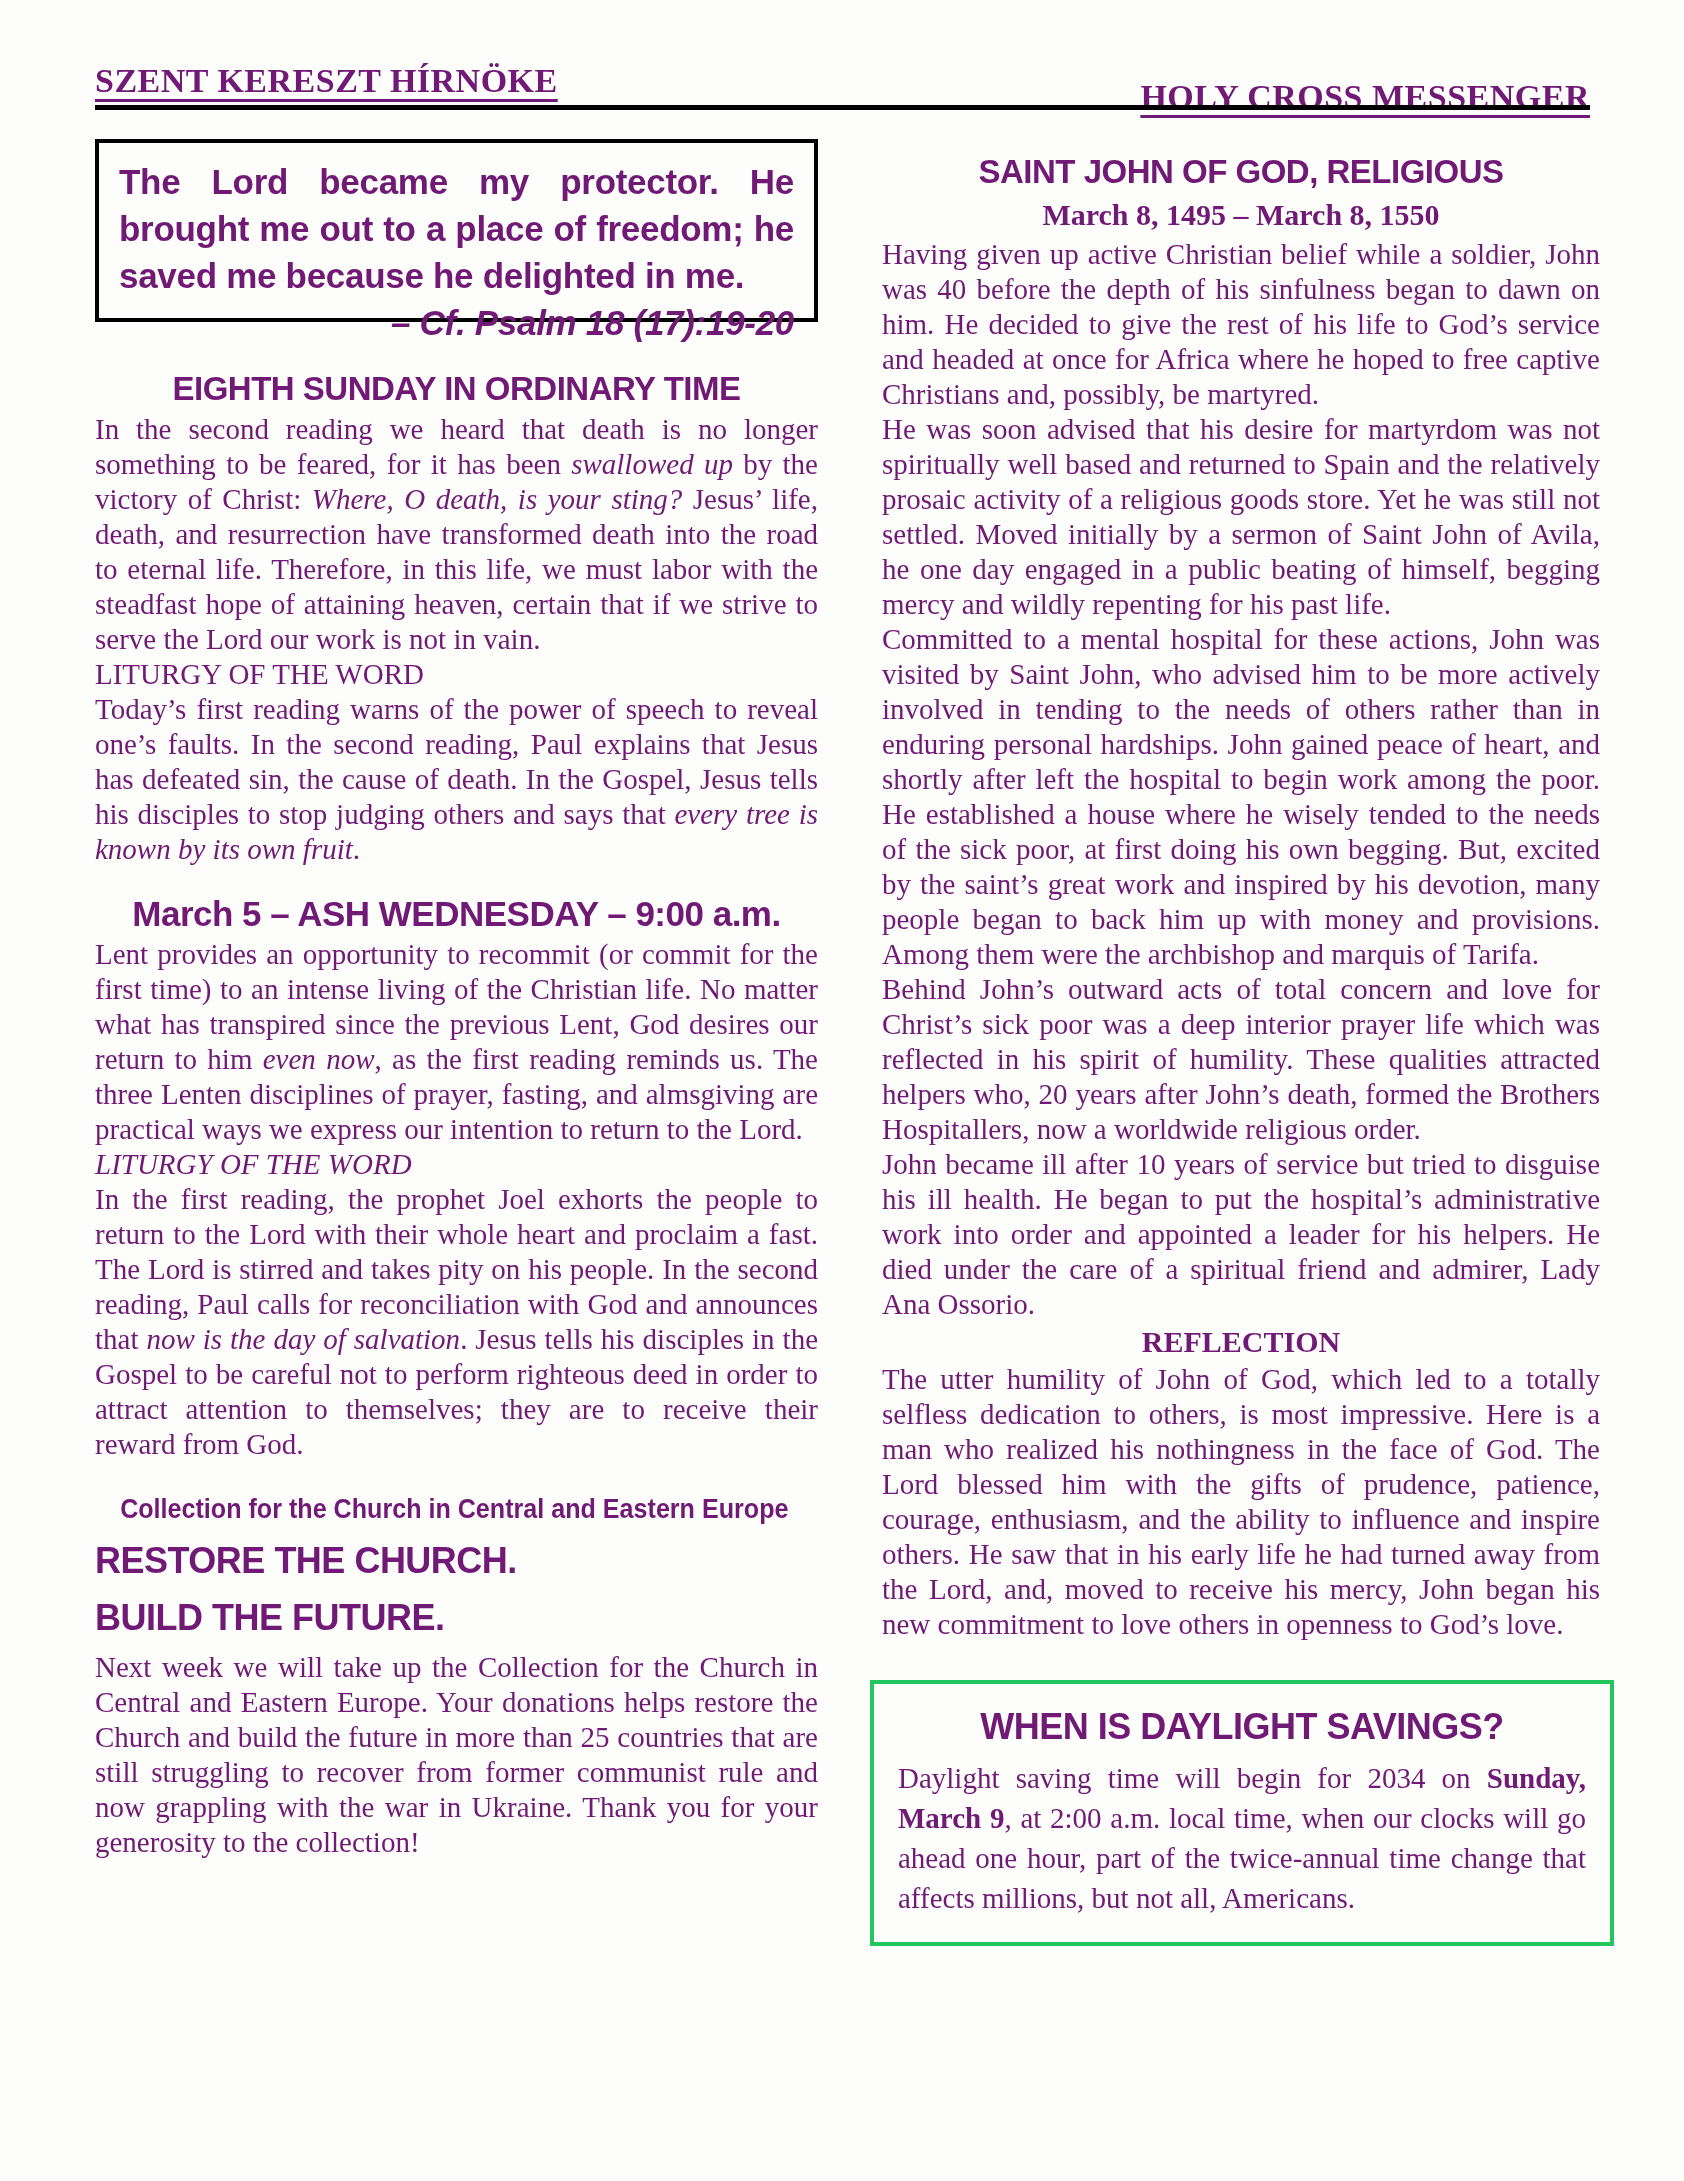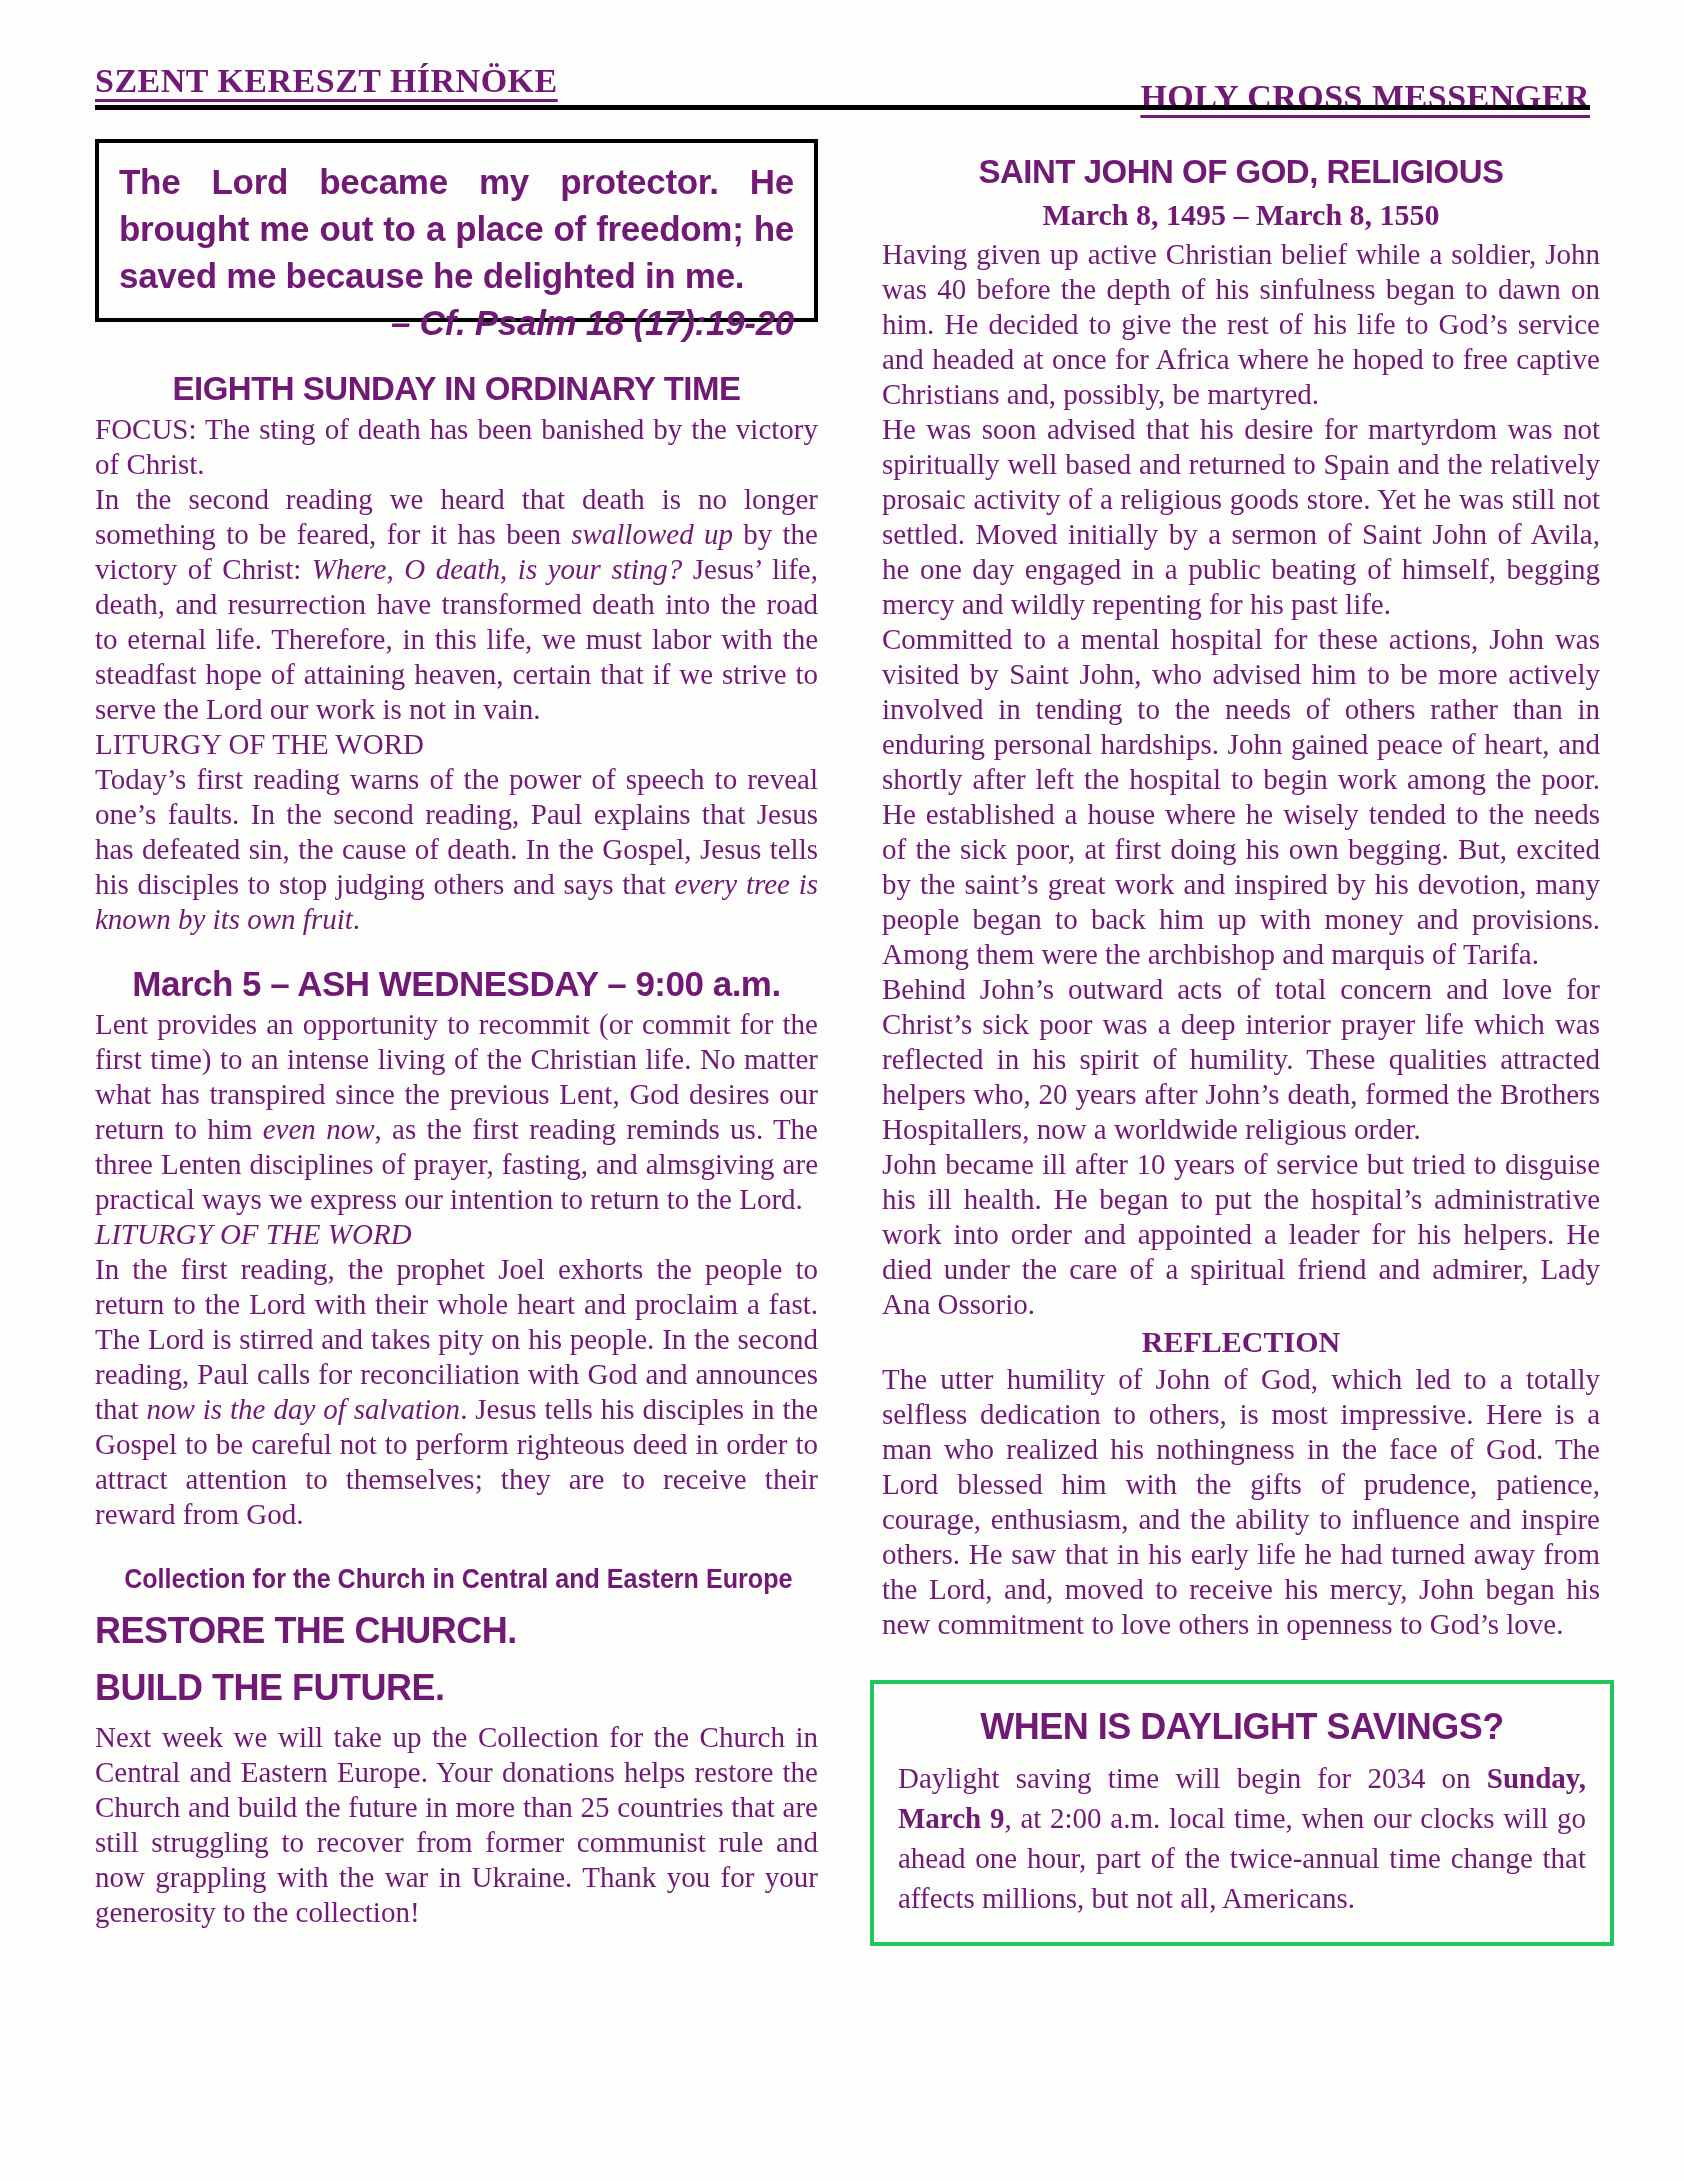--- a/index.html
+++ b/index.html
@@ -69,21 +69,21 @@
   .quote-attr { float: right; font-style: italic; }
 
   
   .h-sunday { margin-top: 46px; }
   .h-ash    { margin-top: 26px; font-size: 35px; }
   .sec-body { margin-top: 2px; }
 
   .collection-block { margin-top: 30px; }
   .h-collection {
     font: bold 27px/34px "Liberation Sans", sans-serif;
-    text-align: right;
+    text-align: left;
     margin: 0;
     white-space: nowrap;
   }
   .h-collection .squeeze { display: inline-block; transform: scaleX(0.93); transform-origin: 50% 50%; }
   .h-restore, .h-build {
     font: bold 36px/44px "Liberation Sans", sans-serif;
     letter-spacing: -0.5px;
     text-align: left;
     margin: 13px 0 0 0;
   }
@@ -125,21 +125,20 @@
   <div class="masthead-rule"></div>
 
   <div class="col-left">
 
     <div class="quote-box">
       <p class="quote-text"><span>The Lord became my protector. He brought me out to a place of freedom; he saved me because he delighted in me.</span><span class="quote-attr">– Cf. Psalm 18 (17):19-20</span></p>
     </div>
 
     <h2 class="h-sans h-sunday">EIGHTH SUNDAY IN ORDINARY TIME</h2>
     <div class="sec-body">
-      <p class="body-p">FOCUS: The sting of death has been banished by the victory of Christ.</p>
       <p class="body-p"><span>In the second reading we heard that death is no longer something to be feared, for it has been </span><span class="it">swallowed up</span><span> by the victory of Christ: </span><span class="it">Where, O death, is your sting?</span><span> Jesus’ life, death, and resurrection have transformed death into the road to eternal life. Therefore, in this life, we must labor with the steadfast hope of attaining heaven, certain that if we strive to serve the Lord our work is not in vain.</span></p>
       <p class="body-p">LITURGY OF THE WORD</p>
       <p class="body-p"><span>Today’s first reading warns of the power of speech to reveal one’s faults. In the second reading, Paul explains that Jesus has defeated sin, the cause of death. In the Gospel, Jesus tells his disciples to stop judging others and says that </span><span class="it">every tree is known by its own fruit</span><span>.</span></p>
     </div>
 
     <h2 class="h-sans h-ash">March 5 – ASH WEDNESDAY – 9:00 a.m.</h2>
     <div class="sec-body">
       <p class="body-p"><span>Lent provides an opportunity to recommit (or commit for the first time) to an intense living of the Christian life. No matter what has transpired since the previous Lent, God desires our return to him </span><span class="it">even now</span><span>, as the first reading reminds us. The three Lenten disciplines of prayer, fasting, and almsgiving are practical ways we express our intention to return to the Lord.</span></p>
       <p class="body-p it">LITURGY OF THE WORD</p>
       <p class="body-p"><span>In the first reading, the prophet Joel exhorts the people to return to the Lord with their whole heart and proclaim a fast. The Lord is stirred and takes pity on his people. In the second reading, Paul calls for reconciliation with God and announces that </span><span class="it">now is the day of salvation</span><span>. Jesus tells his disciples in the Gospel to be careful not to perform righteous deed in order to attract attention to themselves; they are to receive their reward from God.</span></p>

